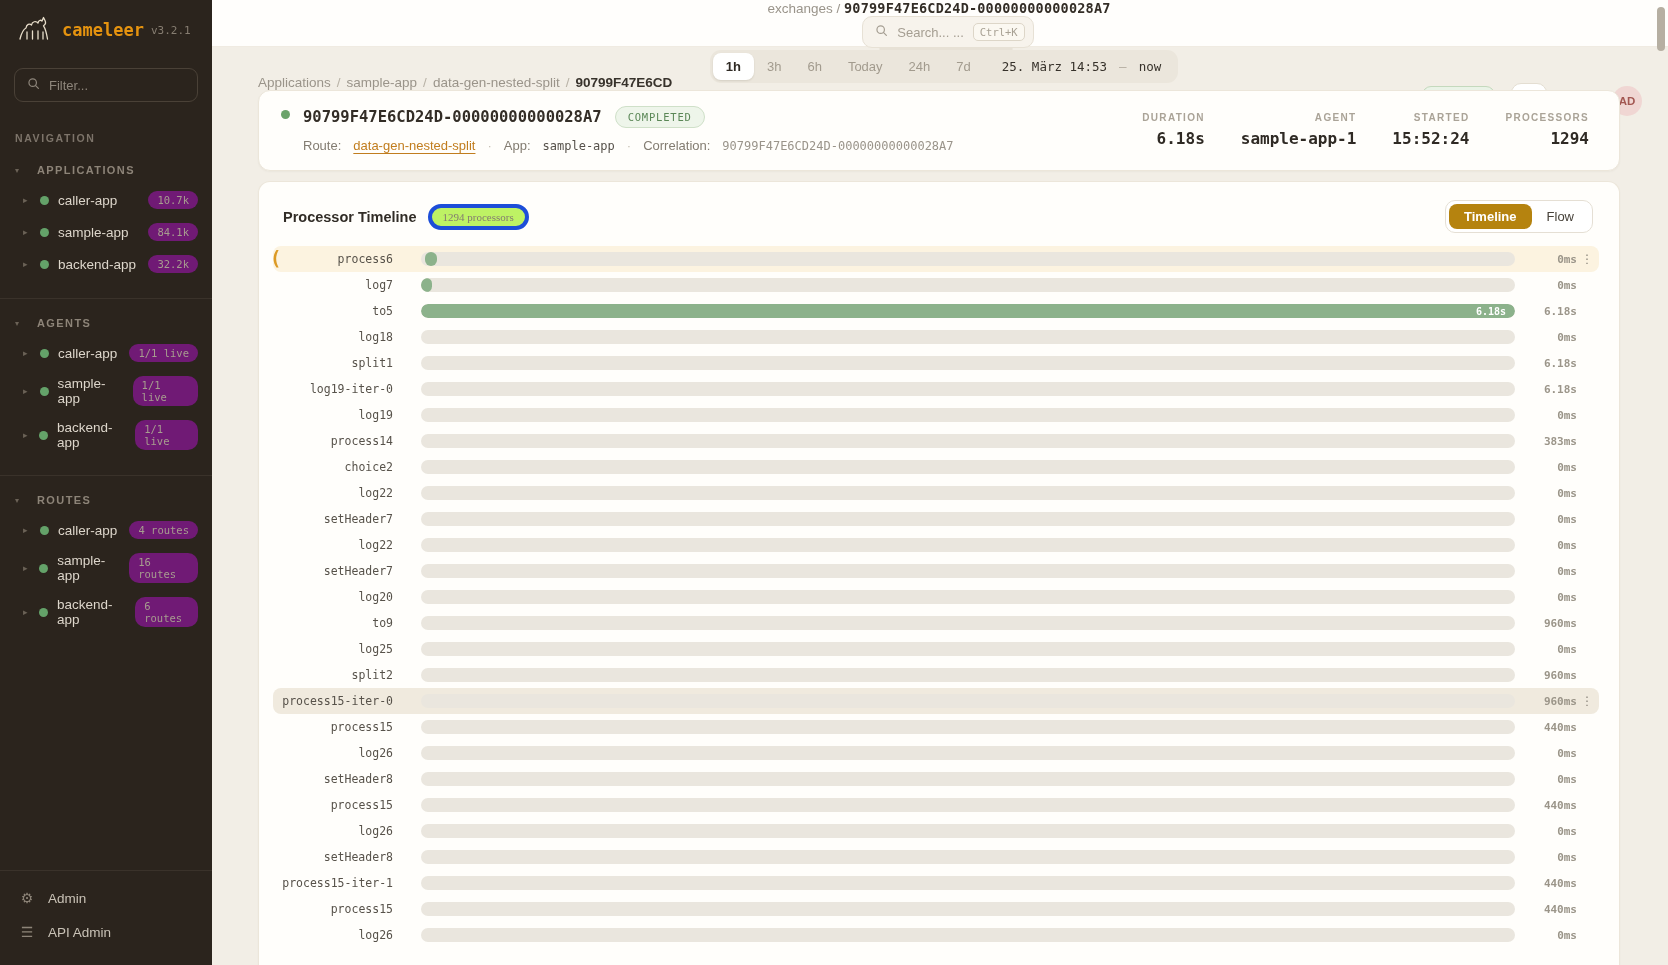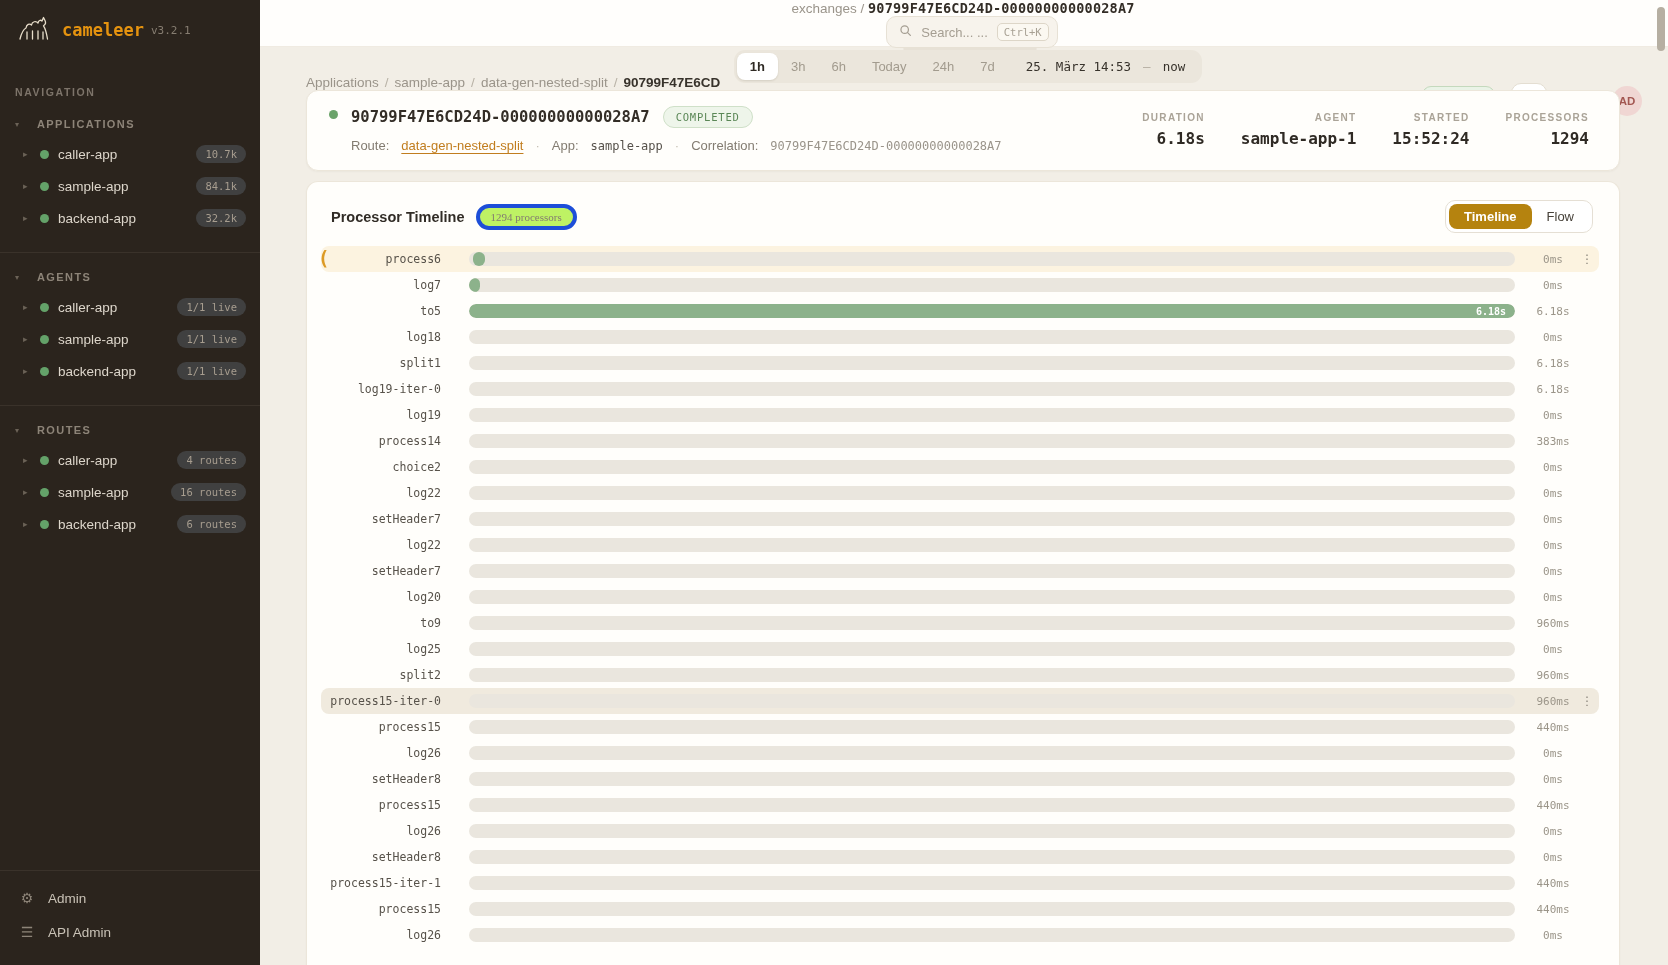--- a/index.html
+++ b/index.html
@@ -2,37 +2,37 @@
 <html><head>
 <meta charset="utf-8">
 <style>
   * { margin:0; padding:0; box-sizing:border-box; }
   html,body { width:1668px; height:965px; overflow:hidden;
     font-family:"Liberation Sans", sans-serif; background:#f2eee6; }
   .mono { font-family:"DejaVu Sans Mono", monospace; }
   .layout { display:flex; width:100%; height:100%; }
 
   
-  .sidebar { width:260px; flex-shrink:0; background:#2b241d; color:#d9d2c7;
+  .sidebar { width:212px; flex-shrink:0; background:#2b241d; color:#d9d2c7;
     display:flex; flex-direction:column; }
   .logo-row { display:flex; align-items:center; gap:10px; padding:15px 18px 13px; }
   .logo-name { font-family:"DejaVu Sans Mono", monospace; font-weight:bold; color:#e5930f; font-size:17px; }
   .logo-ver { font-family:"DejaVu Sans Mono", monospace; color:#867d71; font-size:11px; margin-left:-3px; }
   .filter-wrap { margin:10px 14px 2px; border:1px solid #4a4137; border-radius:9px;
     display:flex; align-items:center; gap:9px; padding:8px 12px; color:#8d857a; font-size:13px; }
   .nav-label { padding:28px 15px 8px; font-size:10.5px; letter-spacing:1.6px; color:#7d746a; font-weight:bold; }
   .side-section { padding:8px 0 12px; }
   .side-section + .side-section { border-top:1px solid #3a322a; margin-top:6px; padding-top:14px; }
   .side-sec-head { display:flex; align-items:center; padding:4px 15px 8px; cursor:default; }
   .sec-caret { color:#6b6257; font-size:8px; width:22px; }
   .sec-label { color:#8d8478; font-size:11px; letter-spacing:1.4px; font-weight:bold; }
   .side-item { display:flex; align-items:center; gap:9px; padding:7px 14px 7px 23px; font-size:13.5px; color:#ddd6cb; cursor:default; }
   .item-caret { color:#6b6257; font-size:9px; width:8px; }
   .item-dot { width:9px; height:9px; border-radius:50%; background:#64a269; flex-shrink:0; }
-  .item-badge { margin-left:auto; background:#404040; color:#a79d8f;
+  .item-badge { margin-left:auto; background:#701a75; color:#a79d8f;
     font-family:"DejaVu Sans Mono", monospace; font-size:10.5px; padding:3px 9px; border-radius:10px; }
   .sidebar-footer { margin-top:auto; border-top:1px solid #3a322a; padding:10px 0 16px; }
   .footer-item { display:flex; align-items:center; gap:13px; padding:9px 19px; font-size:13.5px; color:#c9c2b6; }
   .footer-icon { color:#8d8478; font-size:14px; width:16px; text-align:center; }
 
   
   .main { flex:1; min-width:0; display:flex; flex-direction:column; }
   .topbar { height:47px; flex-shrink:0; background:#fffefc; display:flex; align-items:center;
     padding:0 26px 0 24px; border-bottom:1px solid #f0ebe2;flex-direction:column; }
   .tb-crumb { font-size:13.5px; color:#9a948a; white-space:nowrap; }
@@ -98,42 +98,51 @@
   .row.soft { background:#f0eade; }
   .row-bracket { position:absolute; left:-3px; top:50%; transform:translateY(-54%);
     color:#dc9a25; font-size:19px; font-weight:bold; font-family:"DejaVu Sans Mono", monospace; }
   .row-label { width:120px; flex-shrink:0; text-align:right; font-family:"DejaVu Sans Mono", monospace;
     font-size:11.5px; color:#57524a; }
   .row-track { flex:1; height:14px; background:#eae6de; border-radius:7px; margin-left:28px; position:relative; overflow:hidden; }
   .bar-chip { position:absolute; top:0; bottom:0; background:#8cb28b; border-radius:7px; }
   .bar-full { position:absolute; inset:0; background:#8cb28b; border-radius:7px; display:flex; align-items:center;
     justify-content:flex-end; padding-right:9px; color:#fff; font-family:"DejaVu Sans Mono", monospace;
     font-size:10px; font-weight:bold; }
-  .row-dur { width:48px; flex-shrink:0; text-align:center; font-family:"DejaVu Sans Mono", monospace;
-    font-size:11px; color:#9b9589; margin-left:14px; }
+  .row-dur { width:48px; flex-shrink:0; text-align:right; font-family:"DejaVu Sans Mono", monospace;
+    font-size:11px; color:#9b9589; margin-left:14px;font-weight:bold; }
   .row-kebab { width:16px; flex-shrink:0; text-align:center; color:#8a857c; font-size:12px; margin-left:2px; }
 
   .scroll-thumb { position:absolute; right:3px; top:7px; width:8px; height:44px; border-radius:4px; background:#b6afa2; }
 </style>
 </head>
 <body>
 
 <div class="layout">
 
   <aside class="sidebar">
     <div class="logo-row">
       <span>
         <svg width="34" height="26" viewBox="0 0 34 26" fill="none">
           <path d="M2 24 C3.5 18 5 14.5 8 13 C8.5 9.5 11.5 8 13.5 10 C14 6.5 18 5.5 20 8 C20.5 5.5 22.5 4.5 24 6 L25.5 2.5 L27 5.5 C28 7.5 27.5 9.5 25.5 10.8 C27.5 13.5 28.5 18 29.5 24 M9 24 L9 17 M14.5 24 L14.5 16 M20 24 L20 16 M25 24 L25 17" stroke="#e7ddca" stroke-width="1.3" stroke-linecap="round" stroke-linejoin="round"></path>
         </svg>
       </span>
       <span class="logo-name">cameleer</span>
       <span class="logo-ver">v3.2.1</span>
     </div>
 
+    <div class="filter-wrap">
+      <span>
+        <svg width="13" height="13" viewBox="0 0 16 16">
+            <circle cx="7" cy="7" r="4.6" fill="none" stroke="currentColor" stroke-width="1.5"></circle>
+            <line x1="10.6" y1="10.6" x2="14" y2="14" stroke="currentColor" stroke-width="1.5" stroke-linecap="round"></line>
+          </svg>
+      </span>
+      <span>Filter...</span>
+    </div>
 
     <div class="nav-label">NAVIGATION</div>
 
     <div>
         <div class="side-section">
           <div class="side-sec-head">
             <span class="sec-caret">▾</span>
             <span class="sec-label">APPLICATIONS</span>
           </div>
           <div class="side-item">

